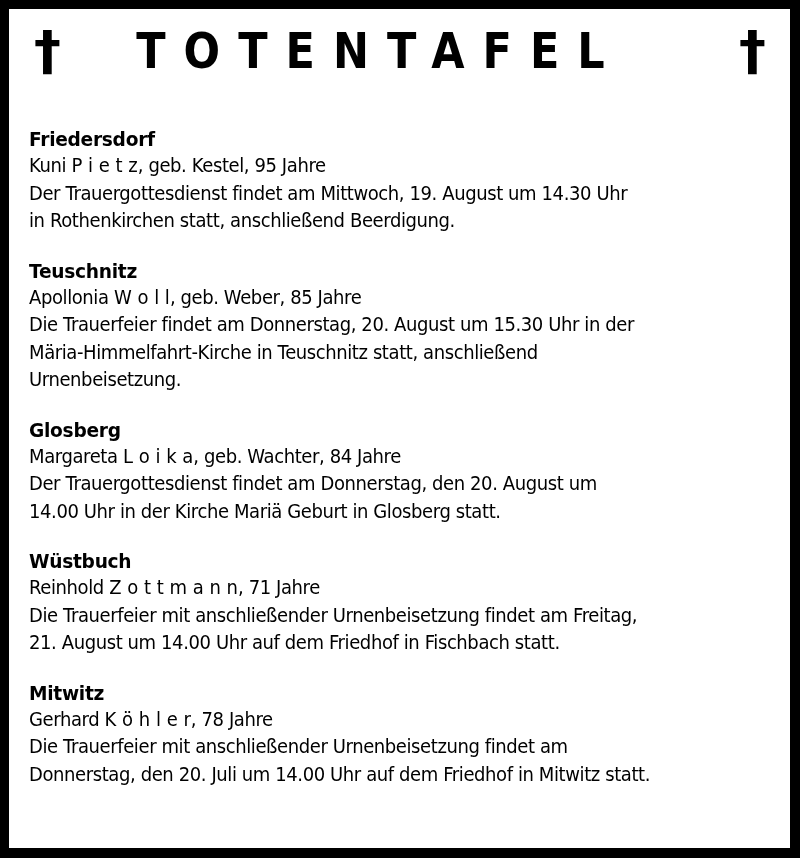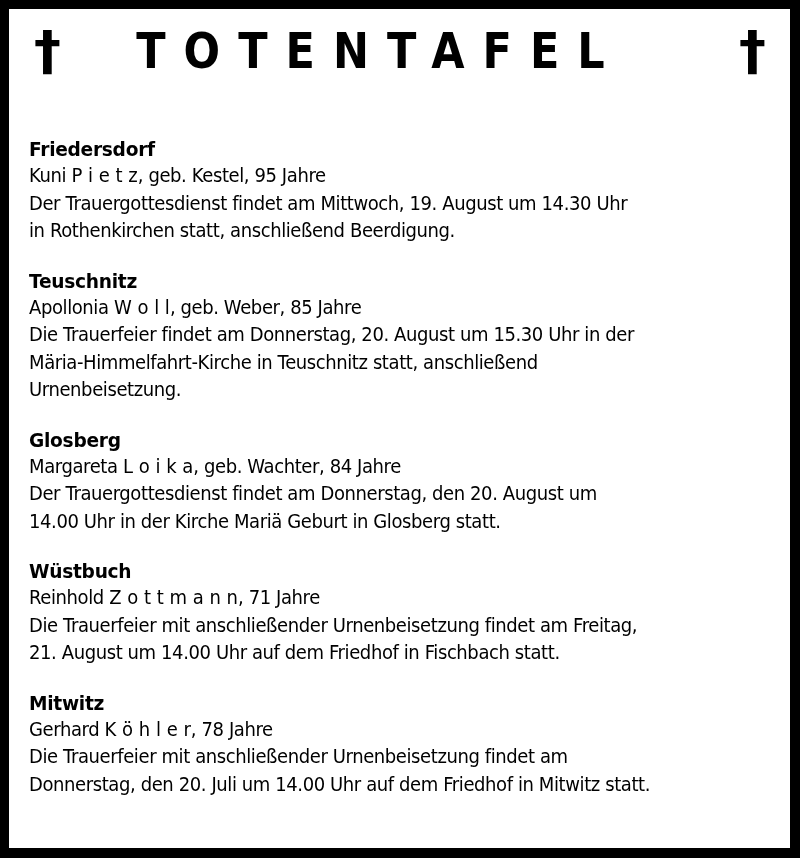--- a/index.html
+++ b/index.html
@@ -52,21 +52,21 @@
       font-size: 50px;
       line-height: 60px;
       letter-spacing: 21px;
       color: #000;
       transform: scaleX(0.86);
       transform-origin: center;
     }
     .entries {
       position: absolute;
       left: 20px;
-      top: 127px;
+      top: 117px;
       right: 0;
       color: #000;
     }
     .entry {
       margin: 0 0 23px 0;
     }
     .entry .place {
       font-weight: bold;
       font-size: 20px;
       line-height: 26px;

